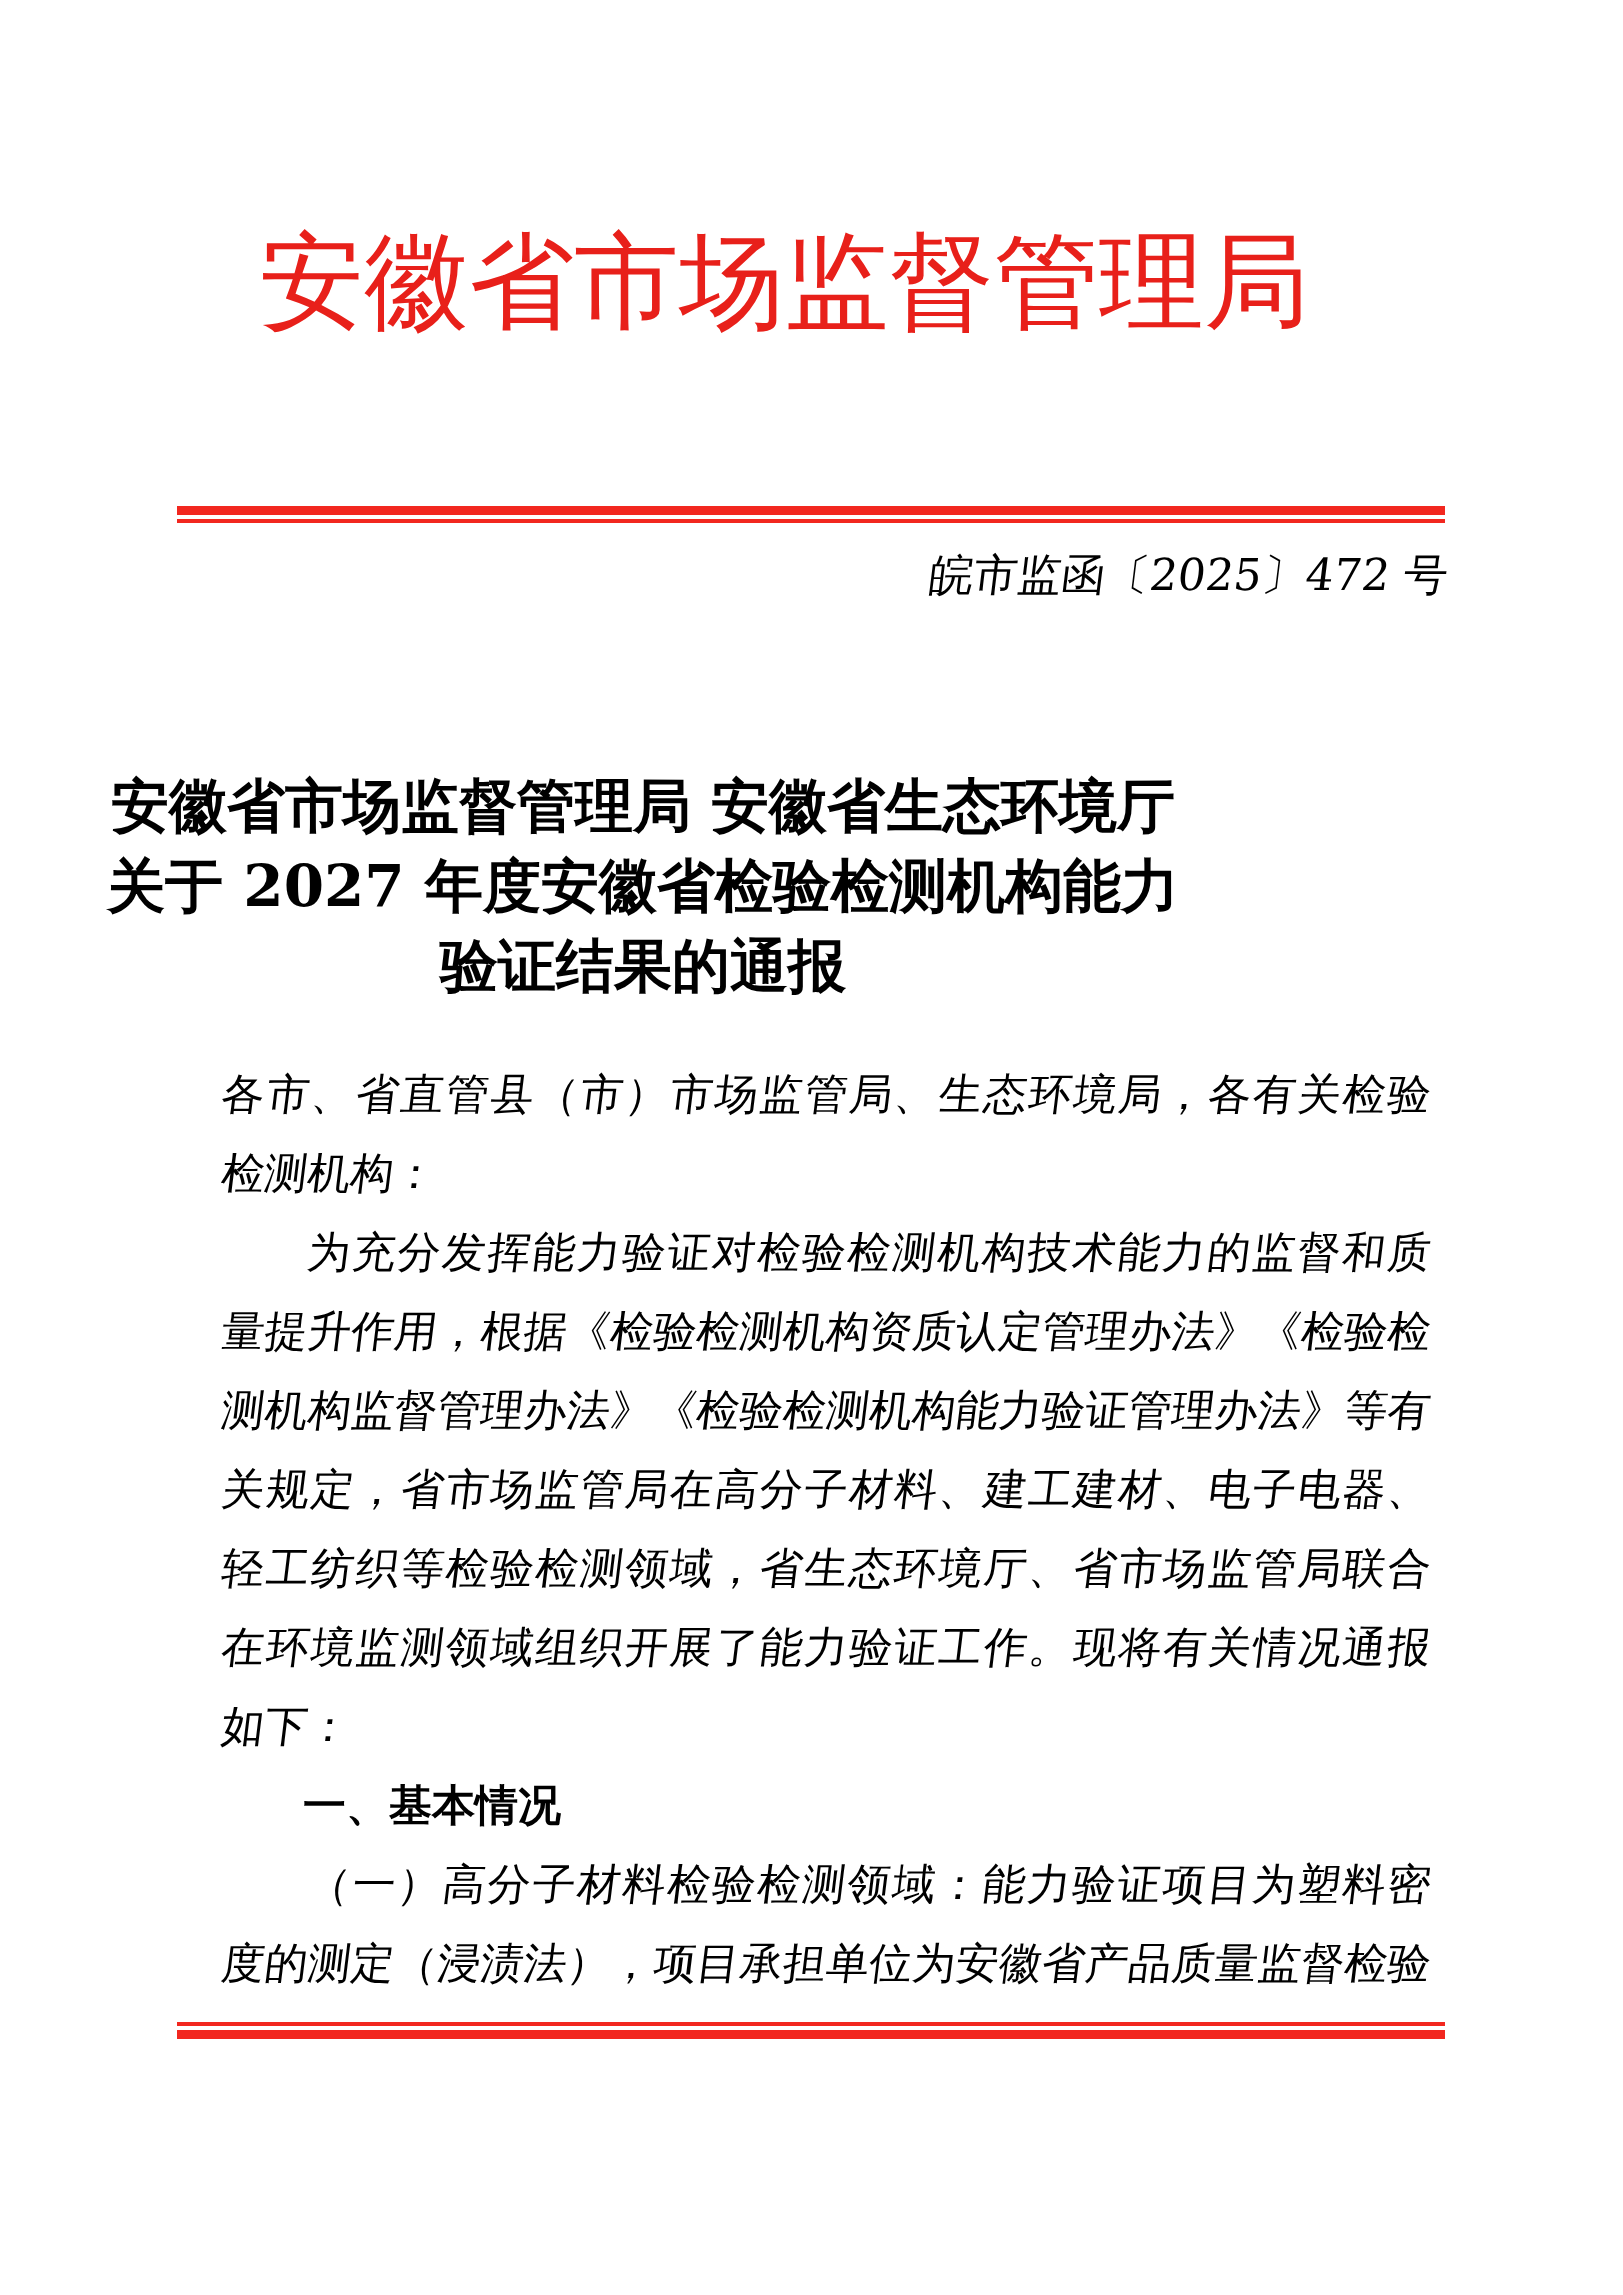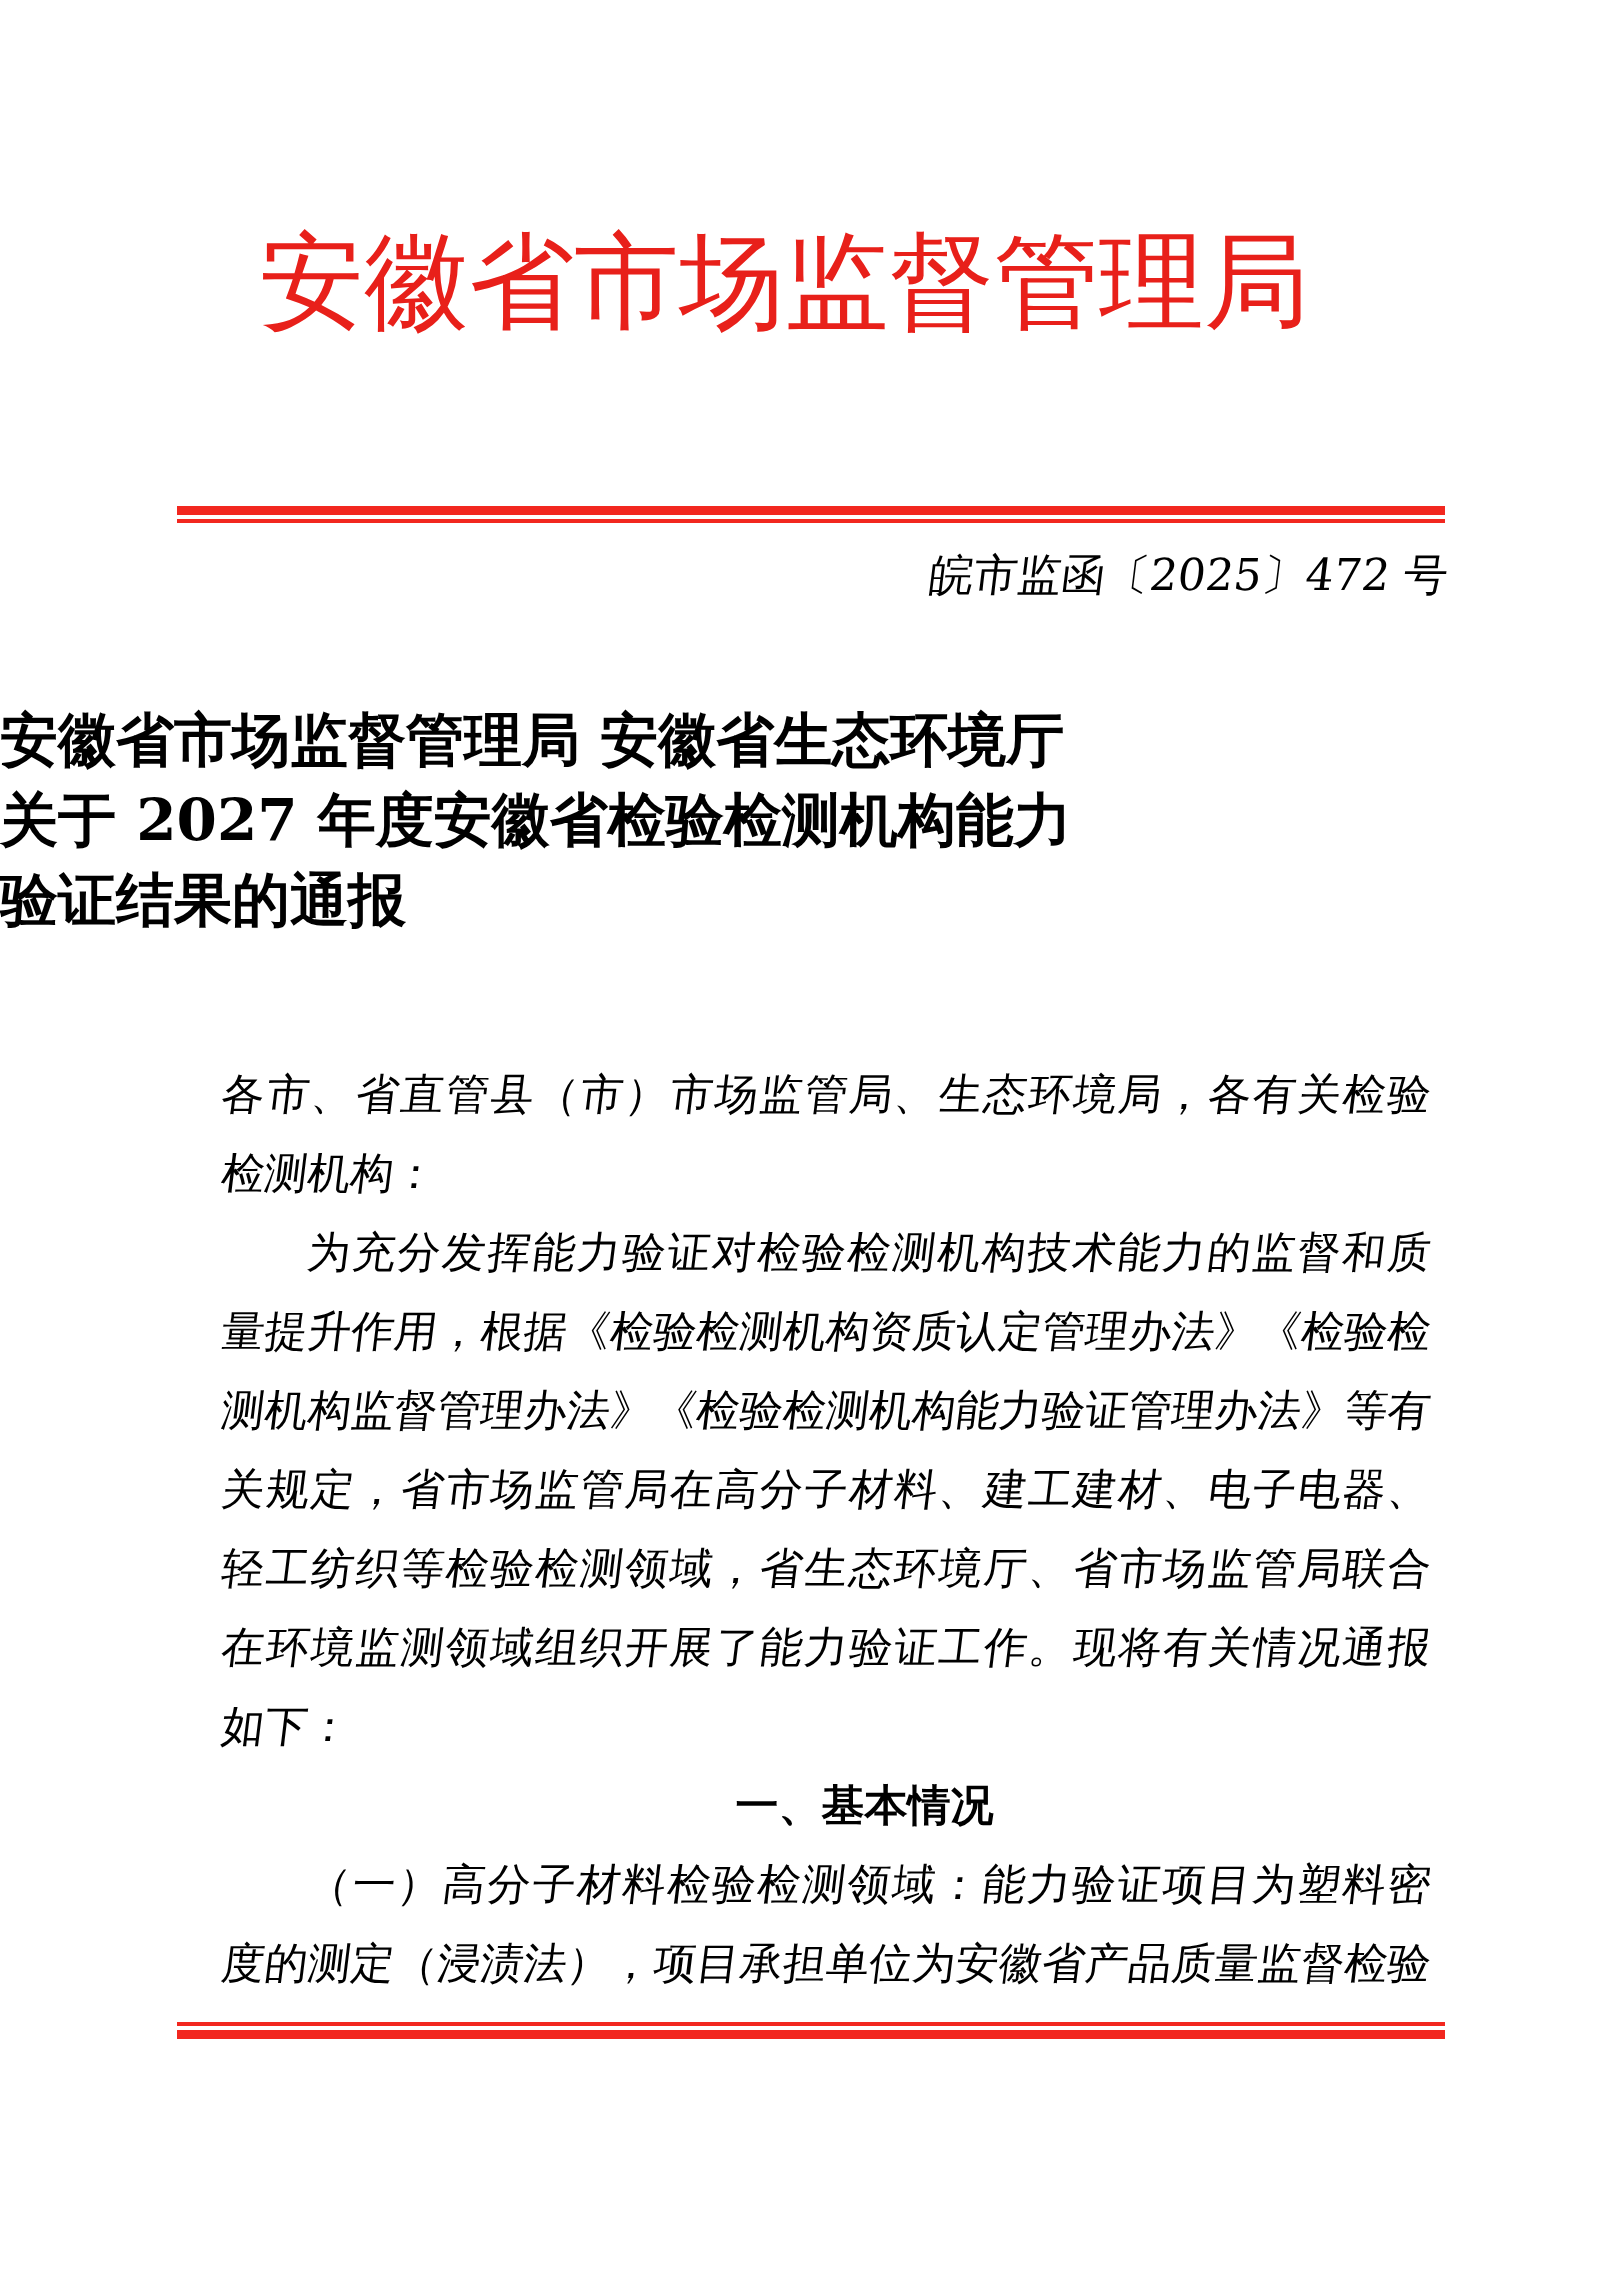--- a/index.html
+++ b/index.html
@@ -61,24 +61,24 @@
     width: 1268px;
     font-size: 44px;
     line-height: 47px;
     text-align: right;
     color: var(--text_black);
   }
 
   
   .title {
     position: absolute;
-    top: 700px;
+    top: 766px;
     left: 0;
     width: 1286px;
-    text-align: left;
+    text-align: center;
     font-weight: bold;
     font-size: 58px;
     line-height: 80px;
     color: var(--text_black);
   }
 
   
   .body-block {
     position: absolute;
     top: 1055px;
@@ -91,21 +91,21 @@
     height: 79px;
     line-height: 79px;
     white-space: nowrap;
   }
   .line.fill {
     white-space: normal;
     text-align: justify;
     text-align-last: justify;
     text-justify: inter-character;
   }
-  .line.indent { text-indent: 2em; text-align: center; }
+  .line.indent { text-indent: 2em; }
   .line.heading {
     font-family: "DejaVu Sans", "Liberation Sans", sans-serif;
     font-weight: bold;
   }
   
   .obl {
     transform: skewX(-7deg);
     transform-origin: 50% 100%;
   }
 </style>

